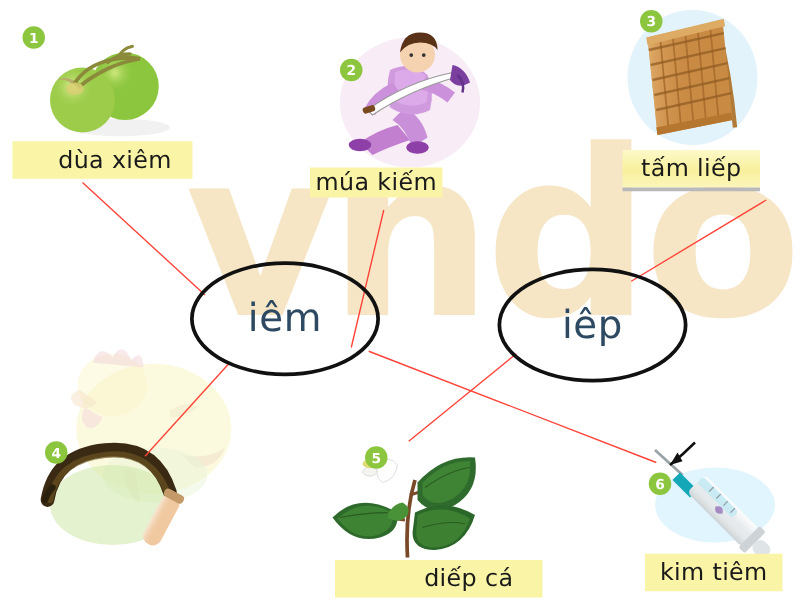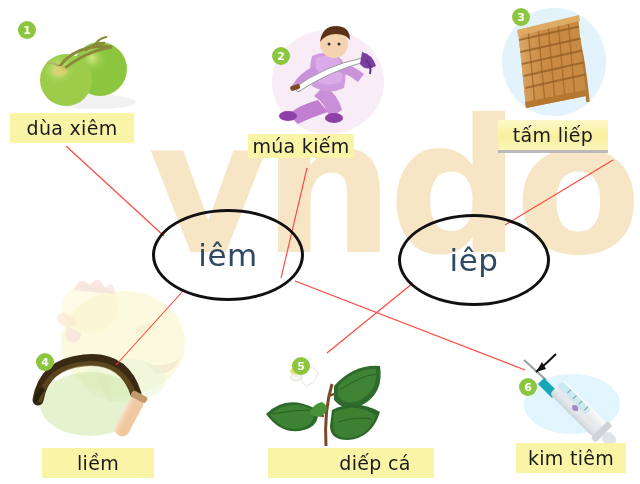--- a/index.html
+++ b/index.html
@@ -90,21 +90,21 @@
     align-items: center;
     justify-content: center;
     letter-spacing: .3px;
     white-space: nowrap;
   }
   .label-box.with-rule {
     background: linear-gradient(180deg, #fdf9c9 0%, #f8f09c 55%, #fbf6bb 100%);
     border-bottom: 3px solid #b9b9b9;
     text-align: center;
   }
-  #label-dua-xiem { left: 10px;  top: 113px; width: 124px; height: 30px; }
+  #label-dua-xiem { left: 10px;  top: 113px; width: 124px; height: 30px; padding-left: 20px; }
   #label-mua-kiem { left: 248px; top: 134px; width: 106px; height: 24px; }
   #label-tam-liep { left: 498px; top: 120px; width: 110px; height: 30px; }
   #label-liem     { left: 42px;  top: 448px; width: 112px; height: 30px; }
   #label-diep-ca  { left: 268px; top: 448px; width: 118px; height: 30px; padding-left: 48px; }
   #label-kim-tiem { left: 516px; top: 443px; width: 110px; height: 30px; }
 
   
   .badge {
     position: absolute;
     z-index: 5;
@@ -338,21 +338,20 @@
   <div class="ellipse" id="ellipse-iem">
     <span>iêm</span>
   </div>
   <div class="ellipse" id="ellipse-iep">
     <span>iêp</span>
   </div>
 
   <div class="label-box" id="label-dua-xiem">dùa xiêm</div>
   <div class="label-box" id="label-mua-kiem">múa kiếm</div>
   <div class="label-box with-rule" id="label-tam-liep">tấm liếp</div>
-  <div class="label-box" id="label-liem">liềm</div>
   <div class="label-box" id="label-diep-ca">diếp cá</div>
   <div class="label-box" id="label-kim-tiem">kim tiêm</div>
 
   <div class="badge" id="badge-1">1</div>
   <div class="badge" id="badge-2">2</div>
   <div class="badge" id="badge-3">3</div>
   <div class="badge" id="badge-4">4</div>
   <div class="badge" id="badge-5">5</div>
   <div class="badge" id="badge-6">6</div>
 

